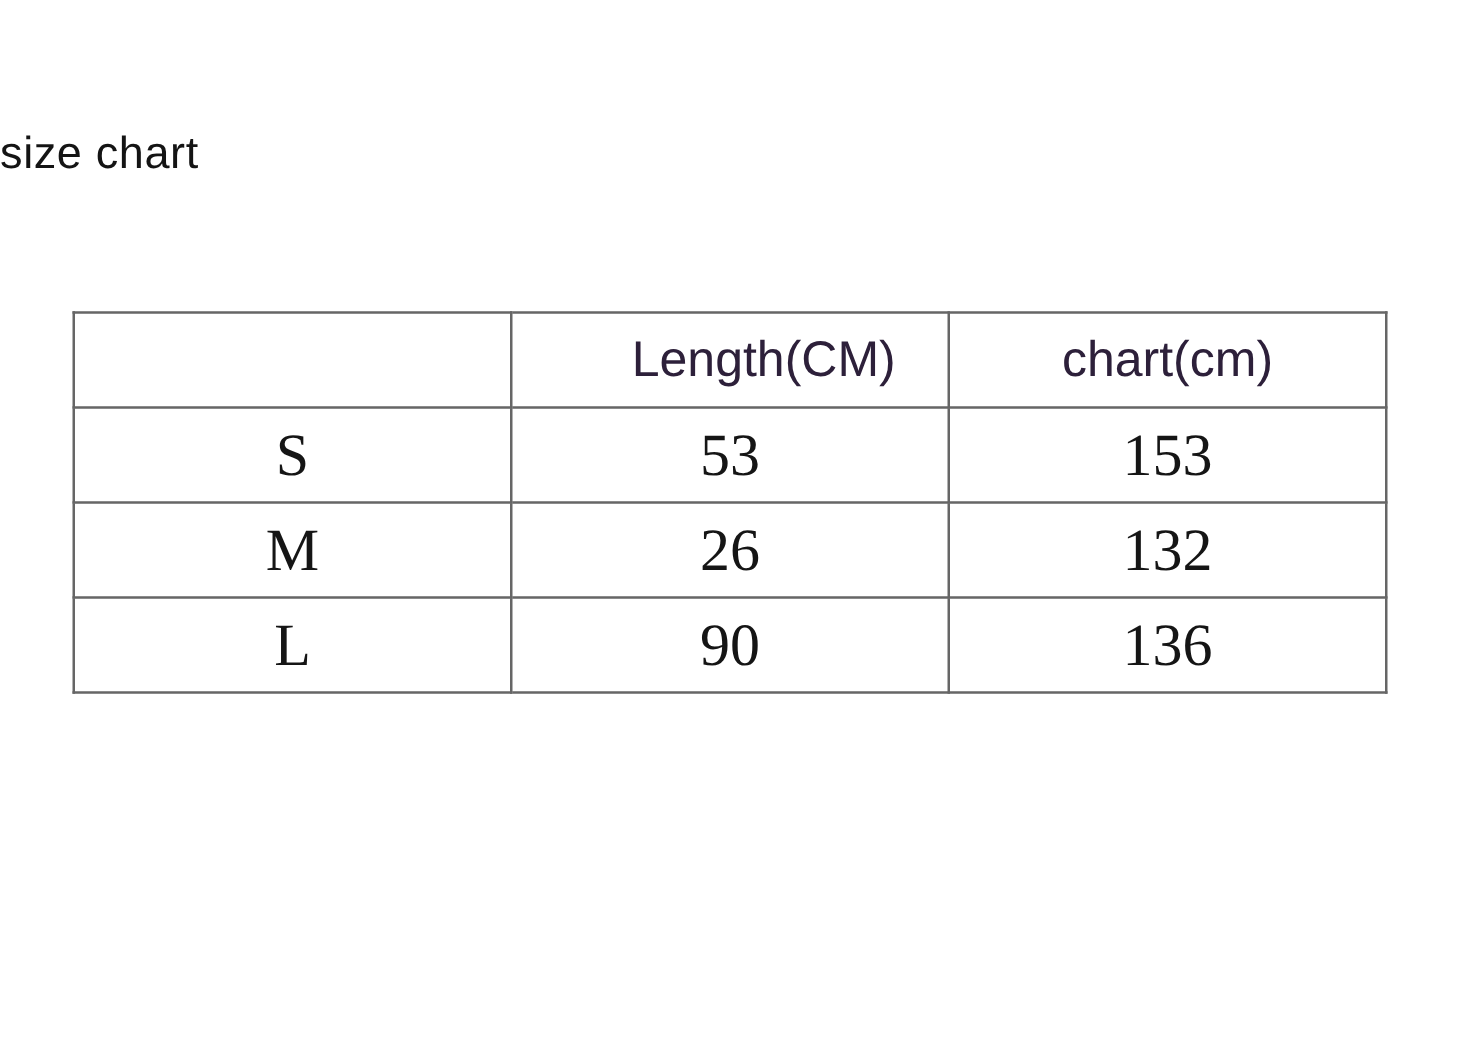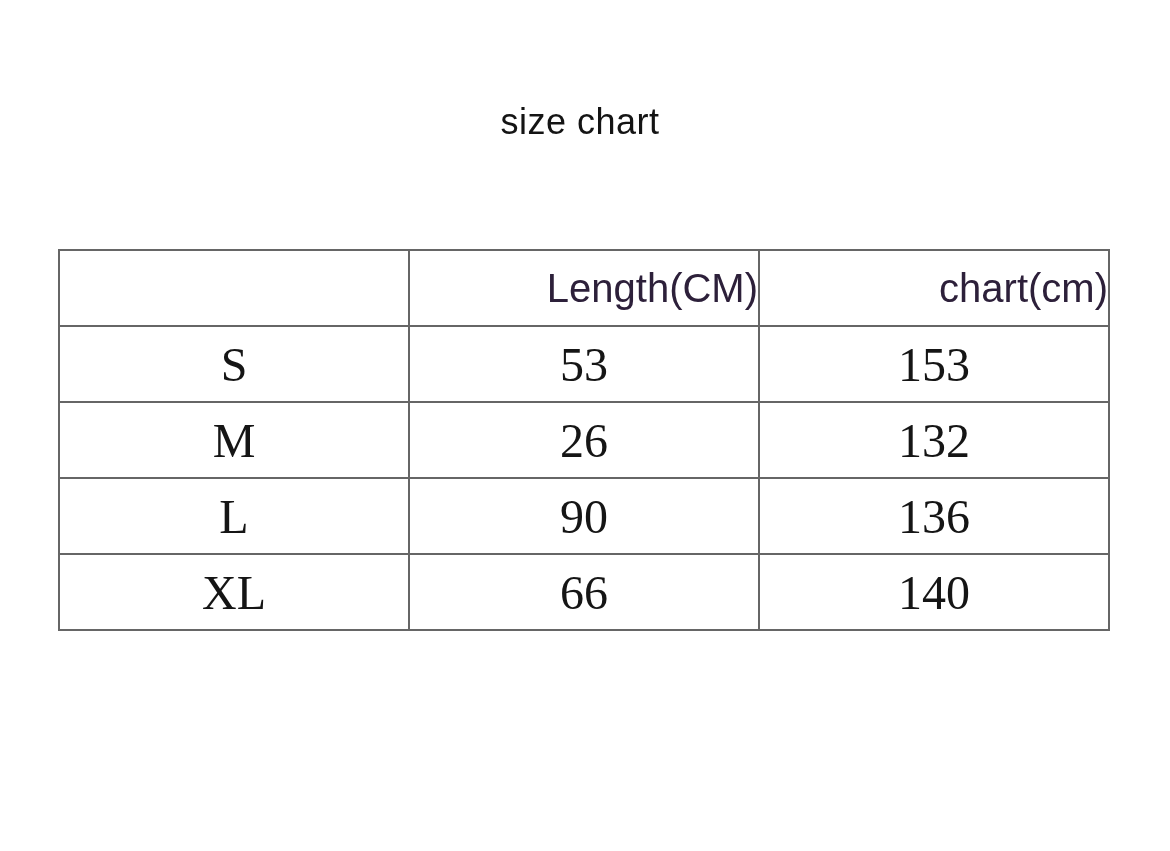--- a/index.html
+++ b/index.html
@@ -13,21 +13,21 @@
     position: relative;
     font-family: "Liberation Sans", sans-serif;
     overflow: hidden;
   }
   .title {
     position: absolute;
     top: 100px;
     left: 0;
     width: 1160px; 
     margin: 0;
-    text-align: center;
+    text-align: left;
     font-family: "Liberation Sans", "DejaVu Sans", sans-serif;
     font-size: 36px;
     font-weight: 500;
     letter-spacing: 0.5px;
     color: #141414;
     line-height: 44px;
   }
   table.size-table {
     position: absolute;
     left: 58px;
@@ -44,21 +44,20 @@
     vertical-align: middle;
     padding: 0;
     height: 74px;
     overflow: hidden;
   }
   .size-table thead th {
     font-family: "Liberation Sans", "DejaVu Sans", sans-serif;
     font-size: 40px;
     font-weight: 400;
     color: #2d203a;
-    text-align: right;
   }
   
   .size-table thead th.shift-right {
     padding-left: 54px;
   }
   .size-table tbody td {
     font-family: "Liberation Serif", "DejaVu Serif", serif;
     font-size: 48px;
     font-weight: 400;
     color: #151515;
@@ -86,19 +85,14 @@
     <tr>
       <td>M</td>
       <td>26</td>
       <td>132</td>
     </tr>
     <tr>
       <td>L</td>
       <td>90</td>
       <td>136</td>
     </tr>
-    <tr>
-      <td>XL</td>
-      <td>66</td>
-      <td>140</td>
-    </tr>
   </tbody>
 </table>
 
 </body></html>

